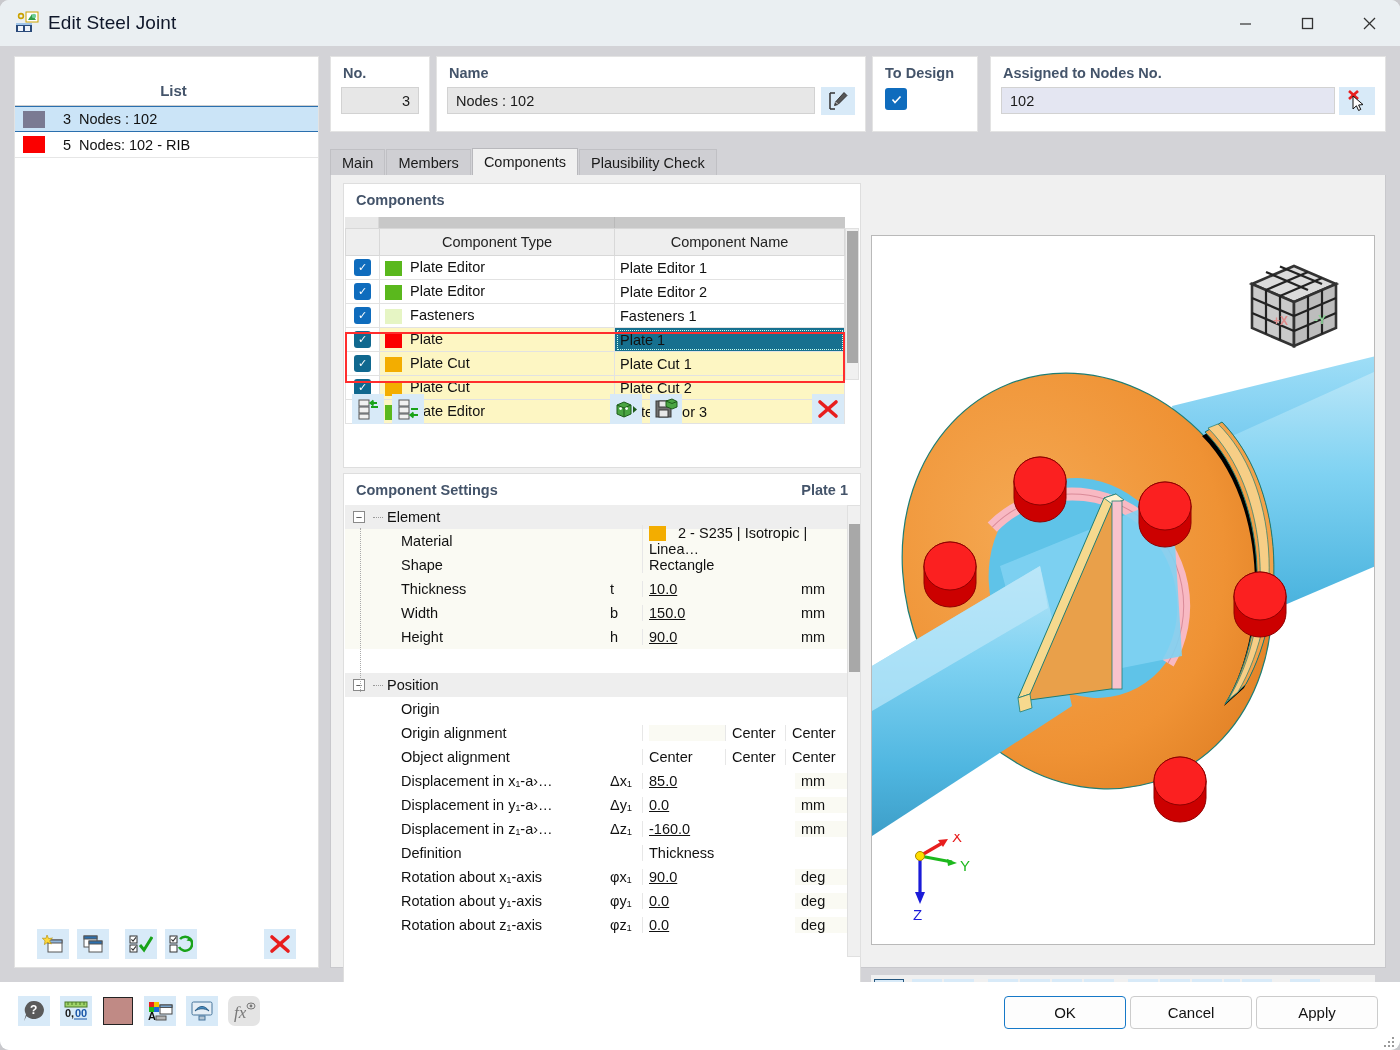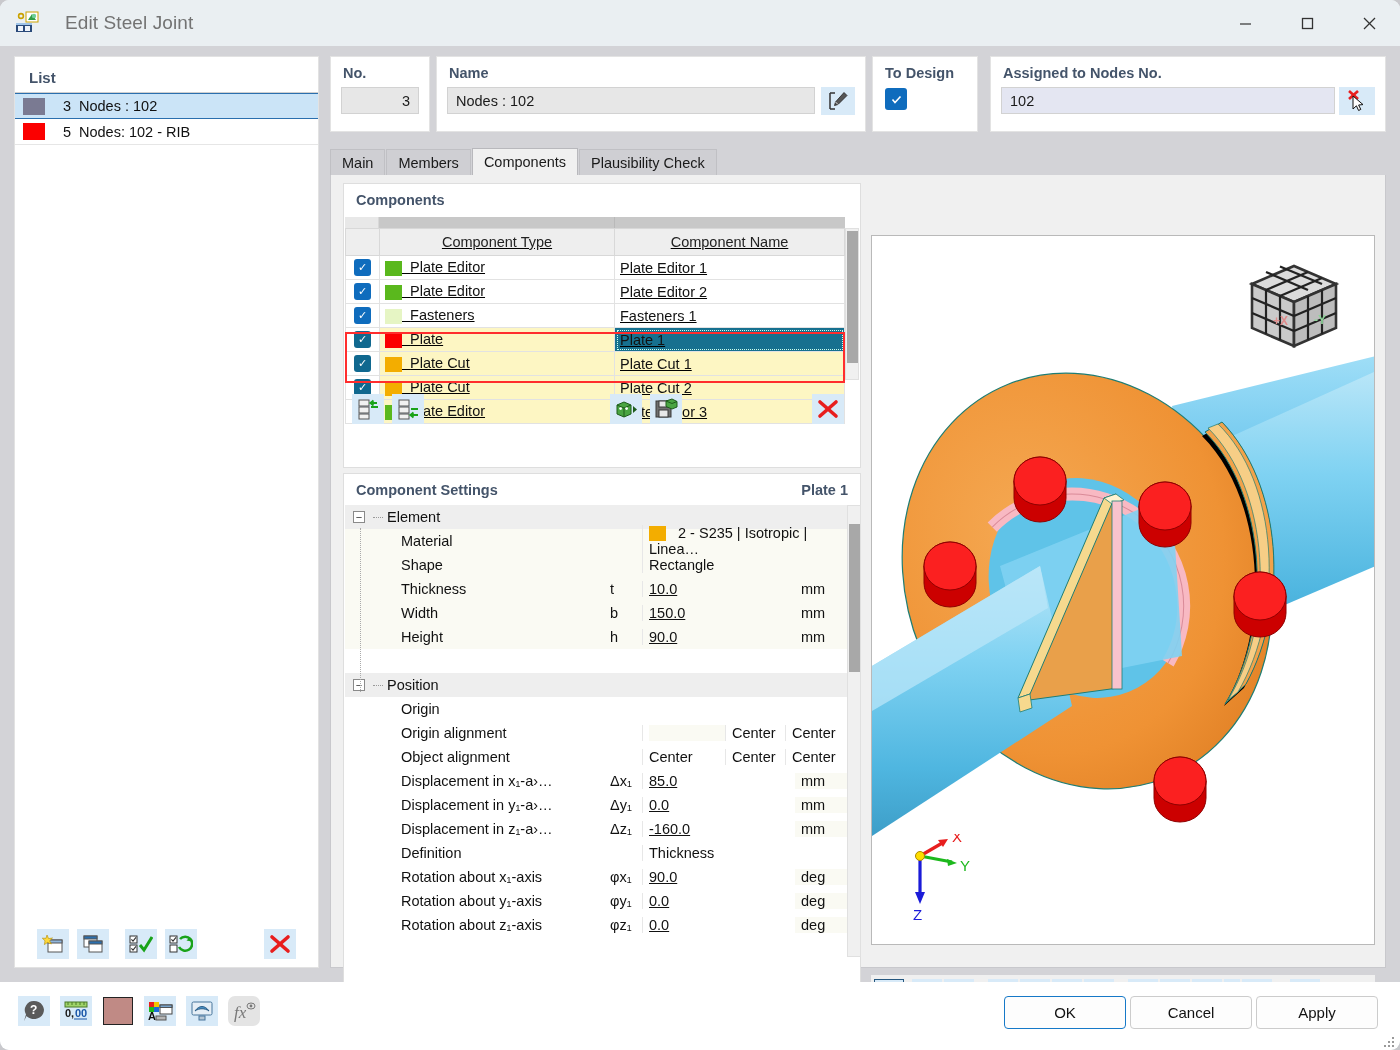--- a/index.html
+++ b/index.html
@@ -20,40 +20,40 @@
   
   .titlebar {
     position: absolute; left: 0; top: 0; width: 1400px; height: 46px;
     background: #eaeff2;
     display: flex; align-items: center;
   }
   .title-icon {
     margin-left: 14px; width: 26px; height: 26px; position: relative; flex: none;
   }
   .title-text {
-    margin-left: 25px; font-size: 19px; color: #737373; letter-spacing: .1px;
+    margin-left: 8px; font-size: 19px; color: #0f172a; letter-spacing: .1px;
   }
   .win-btns { margin-left: auto; display: flex; height: 46px; }
   .win-btn {
     width: 62px; height: 46px; display: flex; align-items: center; justify-content: center;
     color: #333;
   }
   
   .body {
     position: absolute; left: 0; top: 46px; width: 1400px; height: 936px;
     background: #d3d3d7;
   }
   
   .list-panel {
     position: absolute; left: 14px; top: 10px; width: 305px; height: 912px;
     background: #fff; border: 1px solid #e2e2e2;
     box-shadow: 0 0 0 0 #fff;
   }
   .list-head {
-    padding: 12px 0 6px 14px; font-size: 15px; font-weight: bold; color: #44546a;
+    padding: 25px 0 6px 14px; font-size: 15px; font-weight: bold; color: #44546a; text-align: center;
   }
   .list-rows { border-top: 1px solid #cfcfcf; }
   .list-row {
     height: 26px; display: flex; align-items: center; font-size: 14.5px; color: #111;
     border-bottom: 1px solid #e6e6e6;
   }
   .list-row.sel { background: #cbe4f7; border-top: 1px solid #2a6fae; border-bottom: 1px solid #2a6fae; }
   .swatch { width: 22px; height: 17px; margin: 0 6px 0 8px; flex: none; }
   .lr-no { width: 20px; text-align: right; margin-right: 8px; }
   .list-toolbar {
@@ -341,21 +341,21 @@
         <div class="tab active">Components</div>
         <div class="tab">Plausibility Check</div>
       </div>
 
       <div class="panel">
 
         <div class="group" style="left:12px; top:8px; width:518px; height:285px;">
           <div class="group-title">
             <span>Components</span>
           </div>
-          <div style="position:absolute; left:1px; top:33px; width:500px;text-decoration:underline;">
+          <div style="position:absolute; left:1px; top:33px; width:500px;">
             <div style="display:flex; height:11px;">
               <div style="width:34px;background:#e8e8e8;border-right:1px solid #d8d8d8;"></div>
               <div style="flex:1;background:#c8c8c8;border-right:1px solid #b9b9b9;"></div>
               <div style="width:230px;background:#c8c8c8;"></div>
             </div>
             <table class="grid">
               <colgroup>
                   <col style="width:34px">
                   <col>
                   <col style="width:230px">

